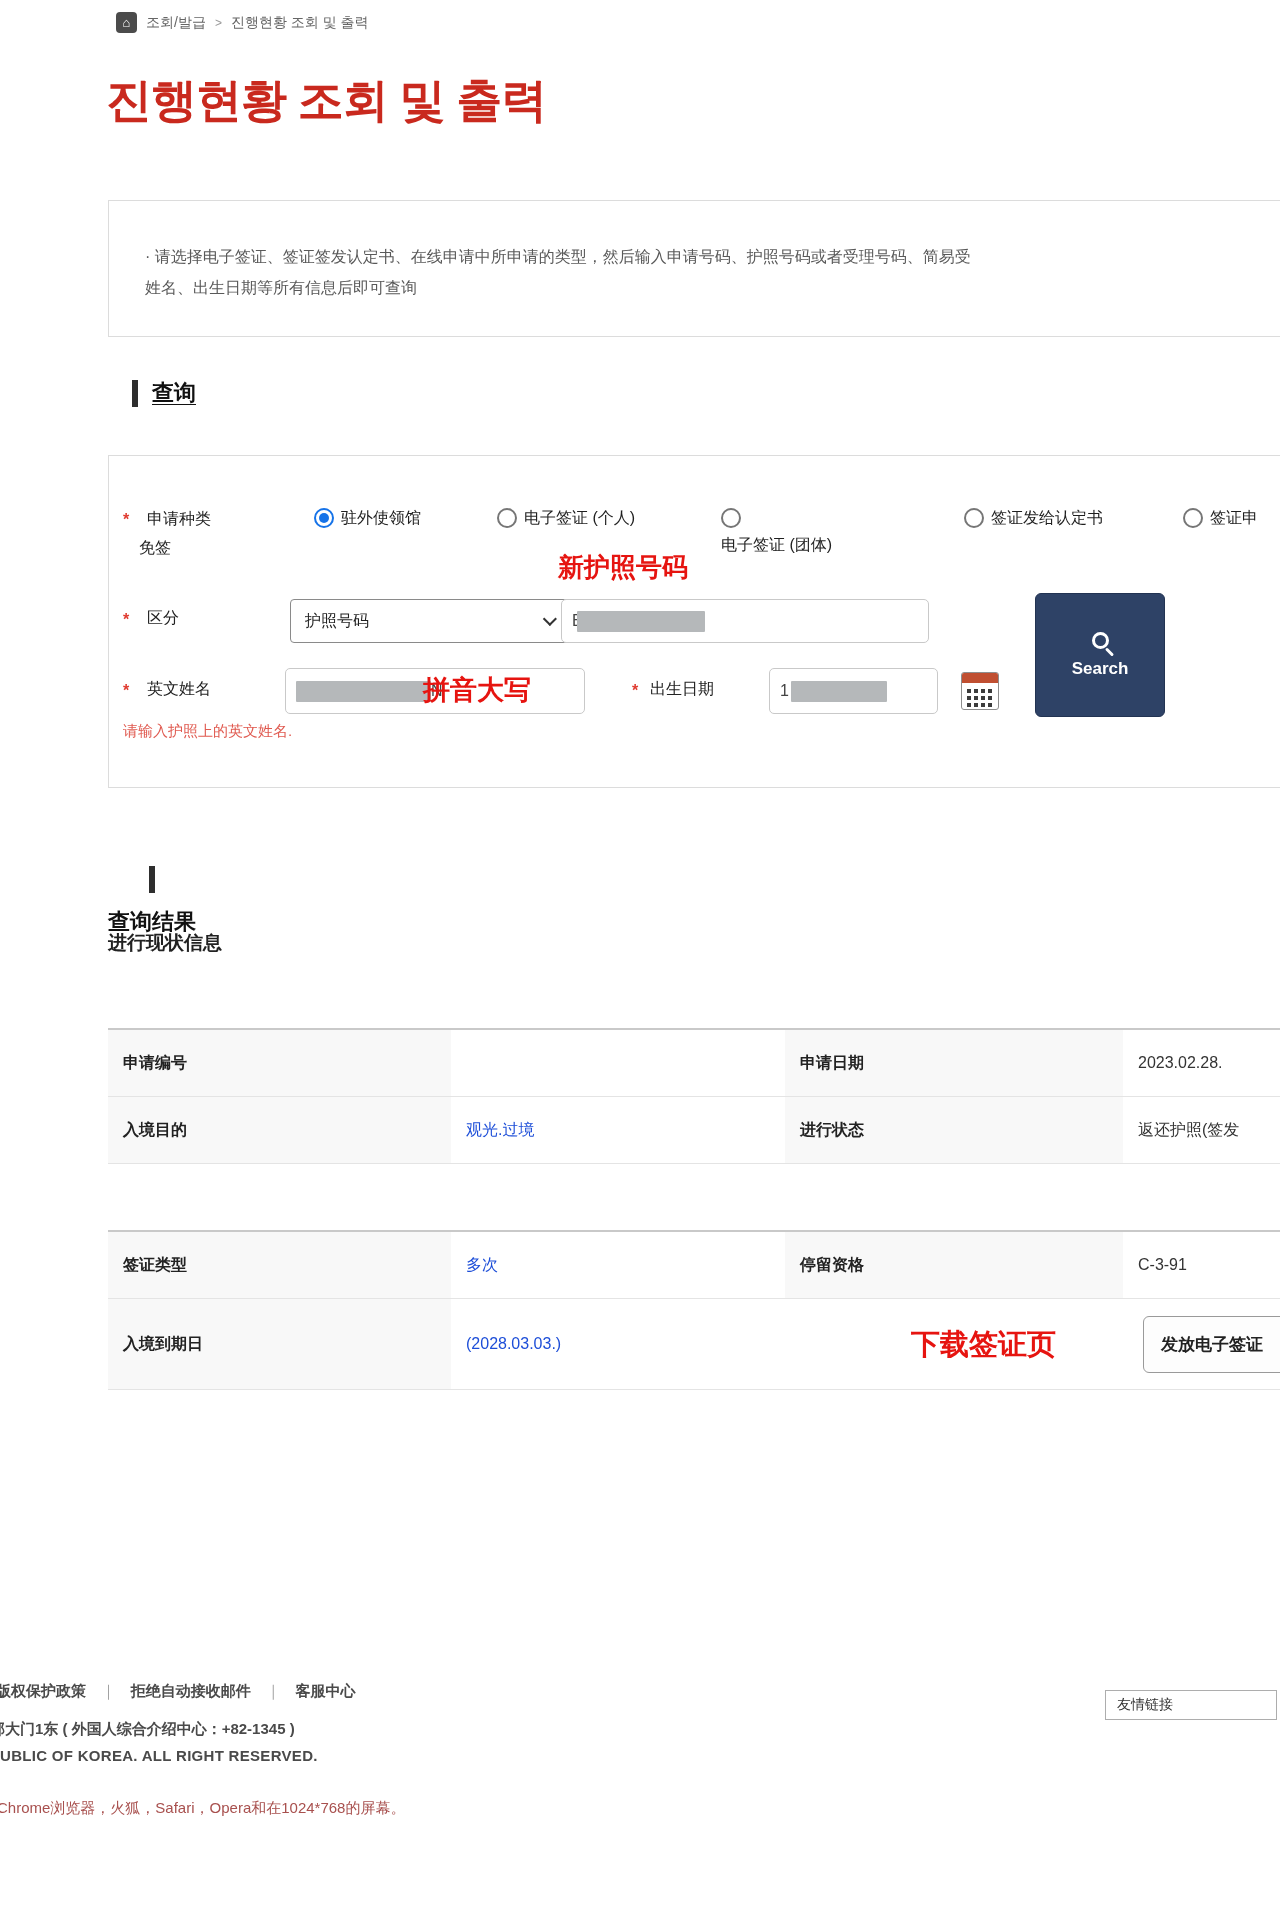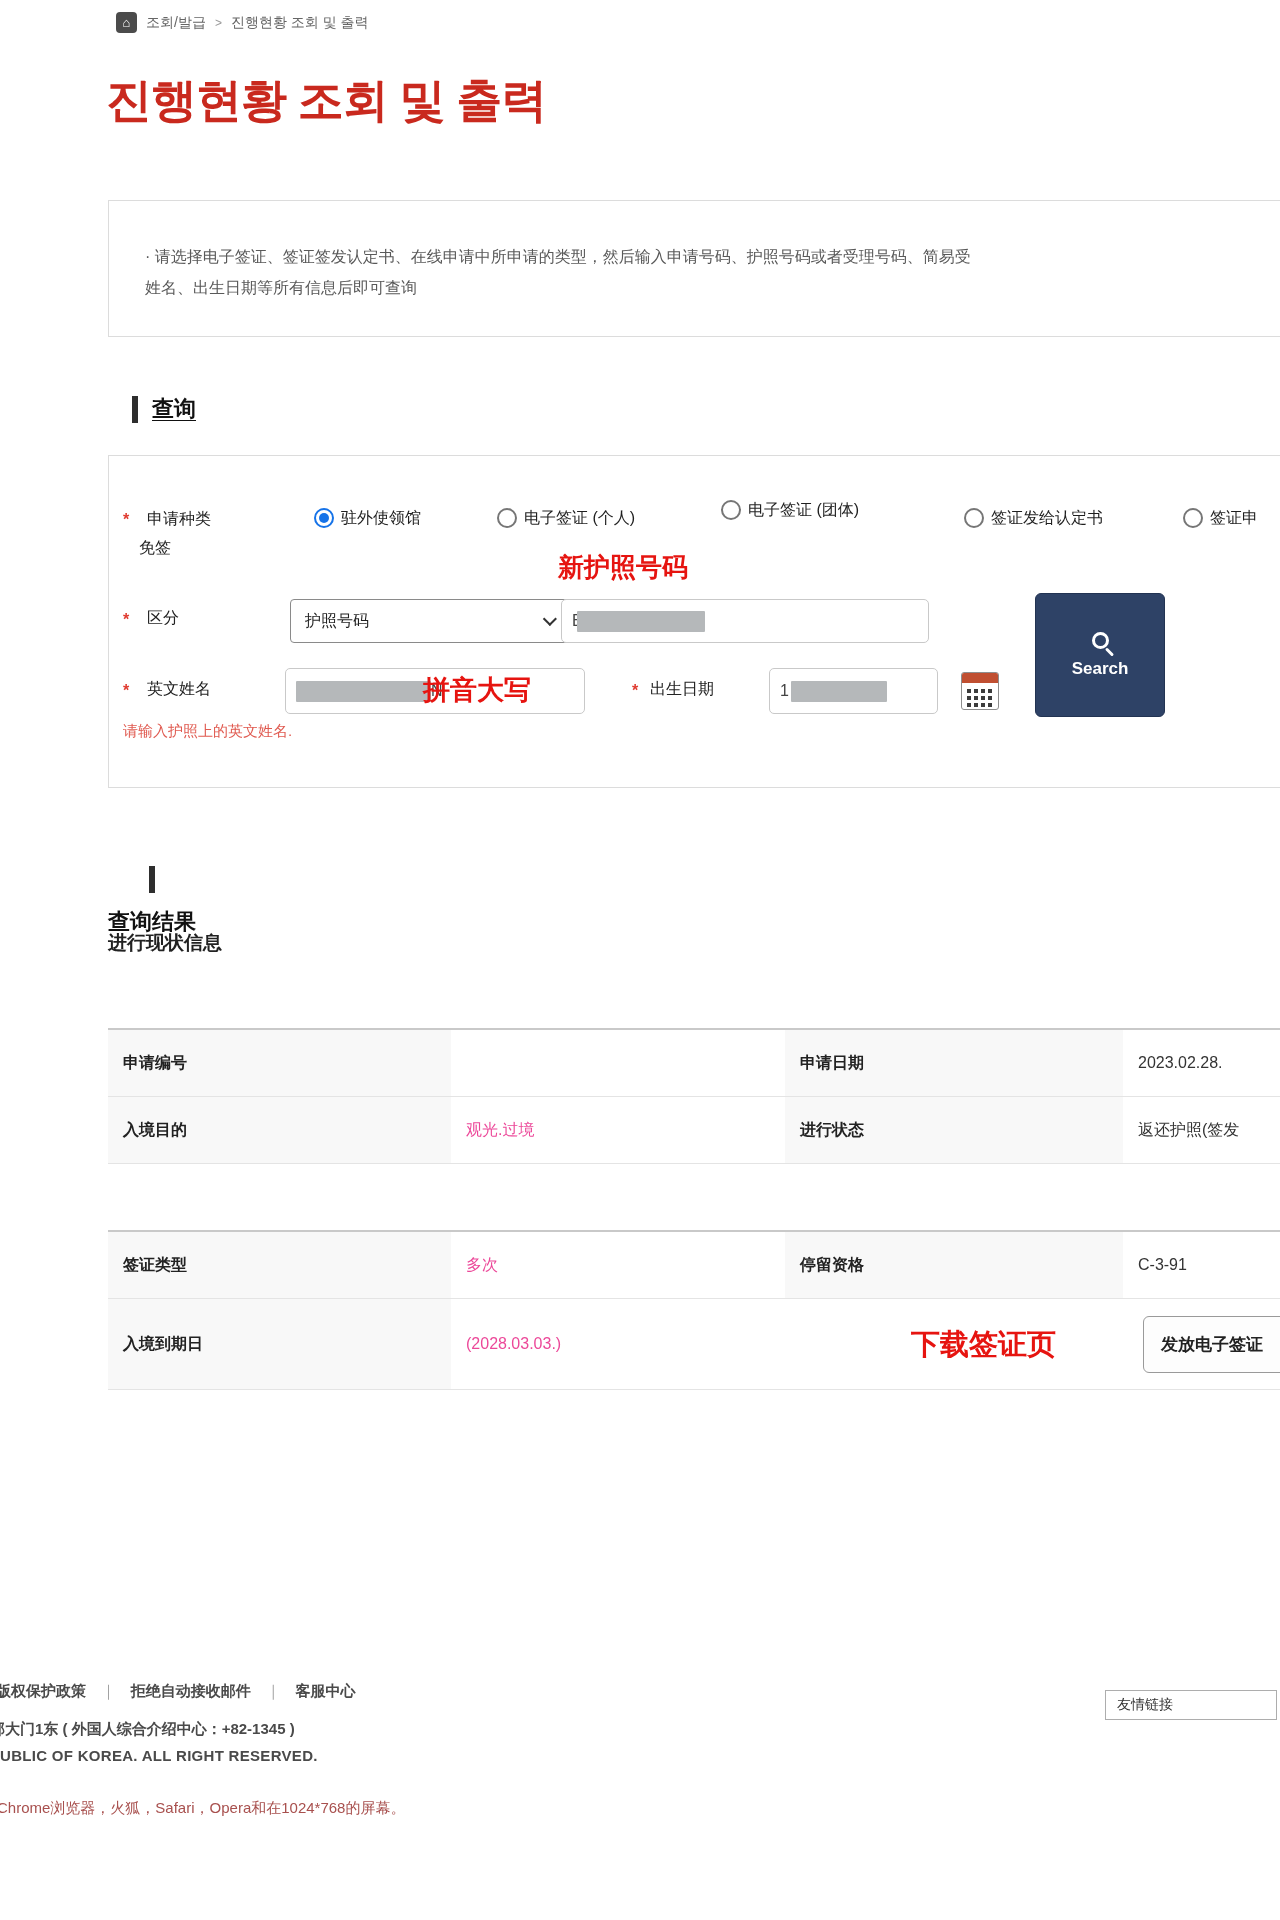--- a/index.html
+++ b/index.html
@@ -70,21 +70,21 @@
   .helper { color:#e05a50; font-size:15px; }
 
   .subtitle { left:108px; top:930px; font-size:19px; font-weight:700; color:#222; }
 
   
   .rtable { left:108px; width:1400px; border-top:2px solid #c9c9c9; }
   .trow { display:flex; border-bottom:1px solid #e4e4e4; }
   .h67 { height:67px; } .h91 { height:91px; }
   .cell { display:flex; align-items:center; padding-left:15px; font-size:16px; }
   .cl  { width:343px; background:#f8f8f8; font-weight:700; color:#222; }
-  .cv  { width:334px; color:#ec4899; }
+  .cv  { width:334px; color:#1d4ed8; }
   .cl2 { width:338px; background:#f8f8f8; font-weight:700; color:#222; }
   .cv2 { flex:1; color:#333; }
   .cmerge { flex:1; position:relative; background:#fff; }
   .issue-btn { position:absolute; left:358px; top:17px; width:210px; height:57px; background:#fdfdfd;
                border:1px solid #9a9a9a; border-radius:6px; display:flex; align-items:center;
                padding-left:17px; font-size:17px; font-weight:700; color:#222; cursor:pointer; white-space:nowrap; }
 
   
   .foot-links { left:-4px; top:1682px; display:flex; align-items:center; font-size:15px; font-weight:700; color:#4a4a4a; }
   .foot-links .sep { color:#9a9a9a; margin:0 15px; font-weight:400; }
@@ -108,39 +108,39 @@
 
   <h1 class="abs page-title">진행현황 조회 및 출력</h1>
 
   <div class="abs notice-box">
     <div class="notice-text">
       <div>· 请选择电子签证、签证签发认定书、在线申请中所申请的类型，然后输入申请号码、护照号码或者受理号码、简易受</div>
       <div>姓名、出生日期等所有信息后即可查询</div>
     </div>
   </div>
 
-  <div class="abs sec-head" style="left:108px; top:394px;padding-left:24px;">
+  <div class="abs sec-head" style="left:108px; top:378px;padding-left:24px;">
     <span class="sec-bar"></span>
     <span class="sec-title u">查询</span>
   </div>
 
   <div class="abs form-box">
 
     <span class="abs req" style="left:14px; top:55px;">*</span>
     <span class="abs flabel" style="left:38px; top:53px;">申请种类</span>
 
     <div class="radio-item" style="left:205px; top:52px;">
       <span class="radio sel"></span>
       <span class="radio-lbl">驻外使领馆</span>
     </div>
     <div class="radio-item" style="left:388px; top:52px;">
       <span class="radio"></span>
       <span class="radio-lbl">电子签证 (个人)</span>
     </div>
-    <div class="radio-item" style="left:612px; top:44px;">
+    <div class="radio-item" style="left:612px; top:52px;flex-direction:column;">
       <span class="radio"></span>
       <span class="radio-lbl">电子签证 (团体)</span>
     </div>
     <div class="radio-item" style="left:855px; top:52px;">
       <span class="radio"></span>
       <span class="radio-lbl">签证发给认定书</span>
     </div>
     <div class="radio-item" style="left:1074px; top:52px;">
       <span class="radio"></span>
       <span class="radio-lbl">签证申</span>

